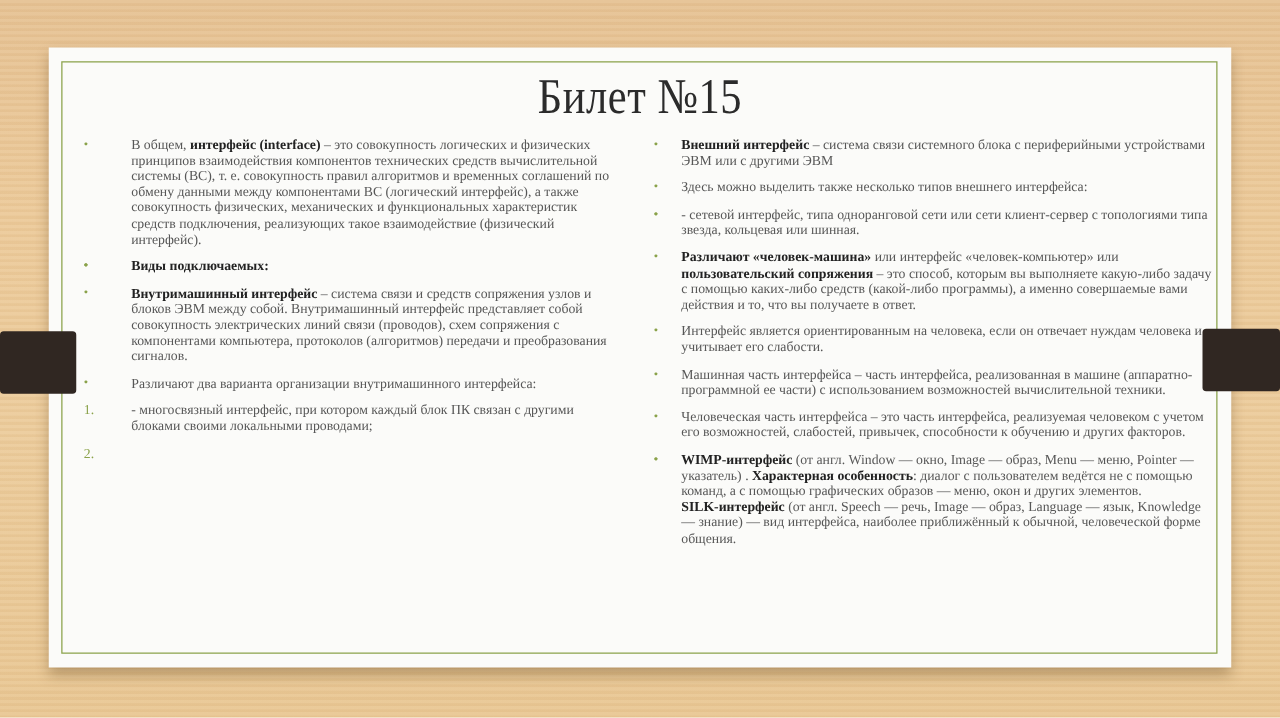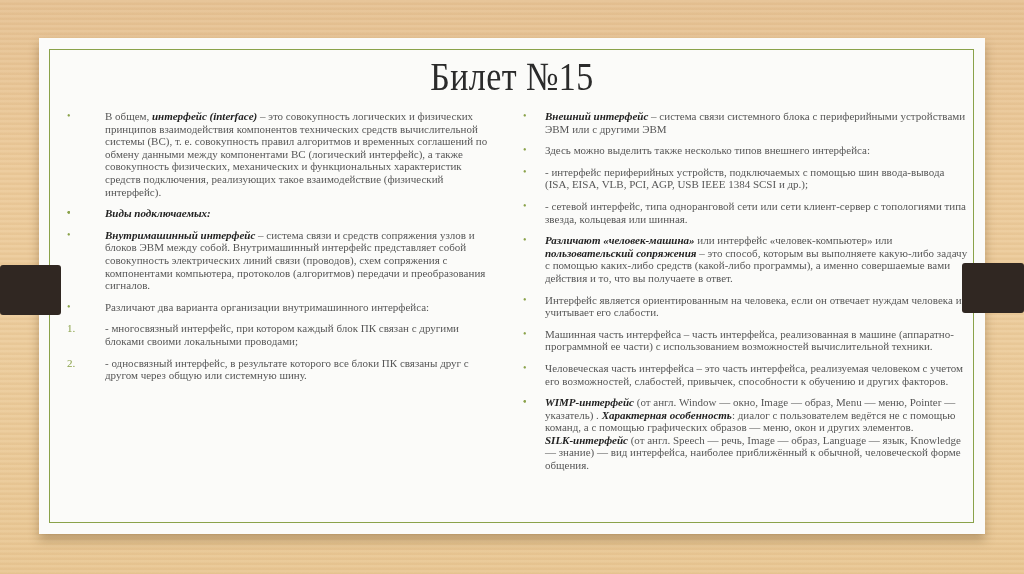--- a/index.html
+++ b/index.html
@@ -33,21 +33,21 @@
       transform: scaleX(0.85); transform-origin:center;
     }
     .col {
       position:absolute; top:110px; font-size:11px; line-height:12.6px; color:#575757;
     }
     .col.left { left:63px; width:436px; }
     .col.right { left:521px; width:450px; }
     .item { position:relative; padding-left:42px; margin-bottom:9px; }
     .bullet { position:absolute; left:4px; top:0; color:#8aa24a; font-size:10px; }
     .num { position:absolute; left:4px; top:0; color:#8aa24a; }
-    b { color:#222;font-style:italic; }
+    b { color:#222; }
     .right .item { padding-left:24px; }
     .right .bullet { left:2px; }
   </style>
 </head>
 <body>
 
 <div class="wood-lines"></div>
 <div class="card">
   <div class="frame"></div>
 </div>
@@ -57,27 +57,27 @@
 <div class="title">Билет №15</div>
 
 <div class="col left">
   <div class="item"><span class="bullet">•</span><span>В общем, </span><b>интерфейс (interface)</b><span> – это совокупность логических и физических принципов взаимодействия компонентов технических средств вычислительной системы (ВС), т. е. совокупность правил алгоритмов и временных соглашений по обмену данными между компонентами ВС (логический интерфейс), а также совокупность физических, механических и функциональных характеристик средств подключения, реализующих такое взаимодействие (физический интерфейс).</span></div>
   <div class="item"><span class="bullet">•</span></div>
   <div class="item"><span class="bullet">•</span></div>
   <div class="item"><span class="bullet">•</span><b>Виды подключаемых:</b></div>
   <div class="item"><span class="bullet">•</span><b>Внутримашинный интерфейс</b><span> – система связи и средств сопряжения узлов и блоков ЭВМ между собой. Внутримашинный интерфейс представляет собой совокупность электрических линий связи (проводов), схем сопряжения с компонентами компьютера, протоколов (алгоритмов) передачи и преобразования сигналов.</span></div>
   <div class="item"><span class="bullet">•</span><span>Различают два варианта организации внутримашинного интерфейса:</span></div>
   <div class="item"><span class="num">1.</span><span>- многосвязный интерфейс, при котором каждый блок ПК связан с другими блоками своими локальными проводами;</span></div>
-  <div class="item"><span class="num">2.</span><span>- односвязный интерфейс, в результате которого все блоки ПК связаны друг с другом через общую или системную шину.</span></div>
+  <div class="item"><span class="num">2.</span></div>
 </div>
 
 <div class="col right">
   <div class="item"><span class="bullet">•</span><b>Внешний интерфейс</b><span> – система связи системного блока с периферийными устройствами ЭВМ или с другими ЭВМ</span></div>
   <div class="item"><span class="bullet">•</span><span>Здесь можно выделить также несколько типов внешнего интерфейса:</span></div>
-  <div class="item"><span class="bullet">•</span><span>- интерфейс периферийных устройств, подключаемых с помощью шин ввода-вывода (ISA, EISA, VLB, PCI, AGP, USB IEEE 1384 SCSI и др.);</span></div>
+  <div class="item"><span class="bullet">•</span></div>
   <div class="item"><span class="bullet">•</span><span>- сетевой интерфейс, типа одноранговой сети или сети клиент-сервер с топологиями типа звезда, кольцевая или шинная.</span></div>
   <div class="item"><span class="bullet">•</span><b>Различают «человек-машина»</b><span> или интерфейс «человек-компьютер» или </span><b>пользовательский сопряжения</b><span> – это способ, которым вы выполняете какую-либо задачу с помощью каких-либо средств (какой-либо программы), а именно совершаемые вами действия и то, что вы получаете в ответ.</span></div>
   <div class="item"><span class="bullet">•</span><span>Интерфейс является ориентированным на человека, если он отвечает нуждам человека и учитывает его слабости.</span></div>
   <div class="item"><span class="bullet">•</span><span>Машинная часть интерфейса – часть интерфейса, реализованная в машине (аппаратно-программной ее части) с использованием возможностей вычислительной техники.</span></div>
   <div class="item"><span class="bullet">•</span><span>Человеческая часть интерфейса – это часть интерфейса, реализуемая человеком с учетом его возможностей, слабостей, привычек, способности к обучению и других факторов.</span></div>
   <div class="item"><span class="bullet">•</span></div>
   <div class="item"><span class="bullet">•</span><b>WIMP-интерфейс</b><span> (от англ. Window — окно, Image — образ, Menu — меню, Pointer — указатель) . </span><b>Характерная особенность</b><span>: диалог с пользователем ведётся не с помощью команд, а с помощью графических образов — меню, окон и других элементов.</span><br><b>SILK-интерфейс</b><span> (от англ. Speech — речь, Image — образ, Language — язык, Knowledge — знание) — вид интерфейса, наиболее приближённый к обычной, человеческой форме общения.</span></div>
 </div>
 
 </body></html>

